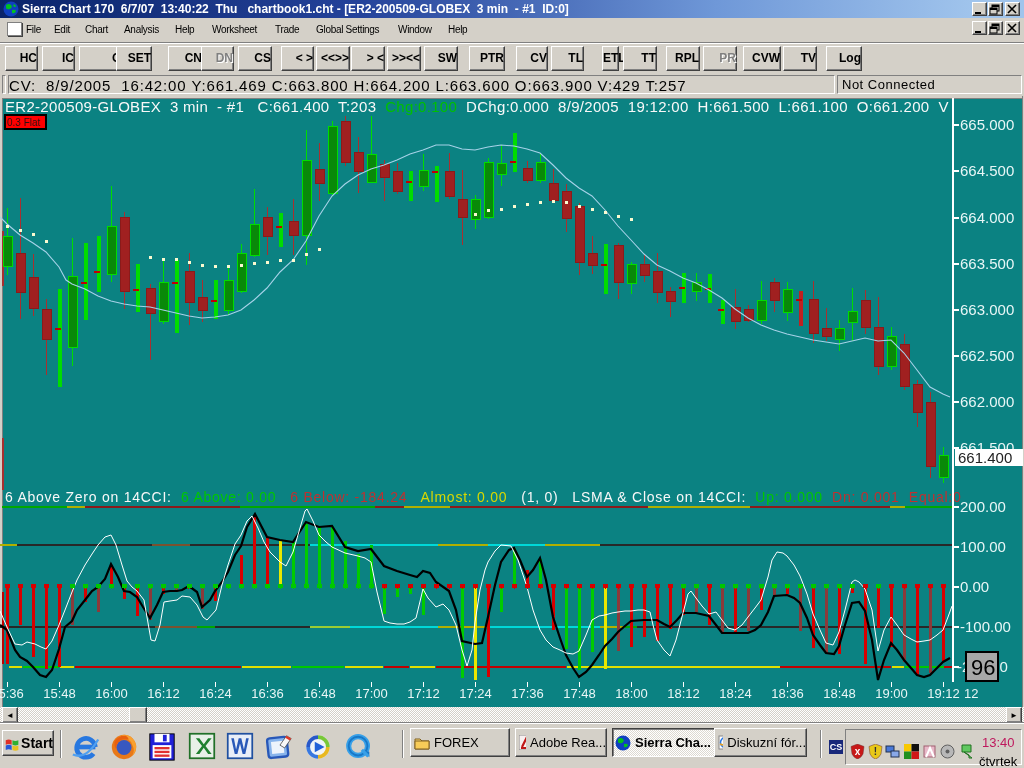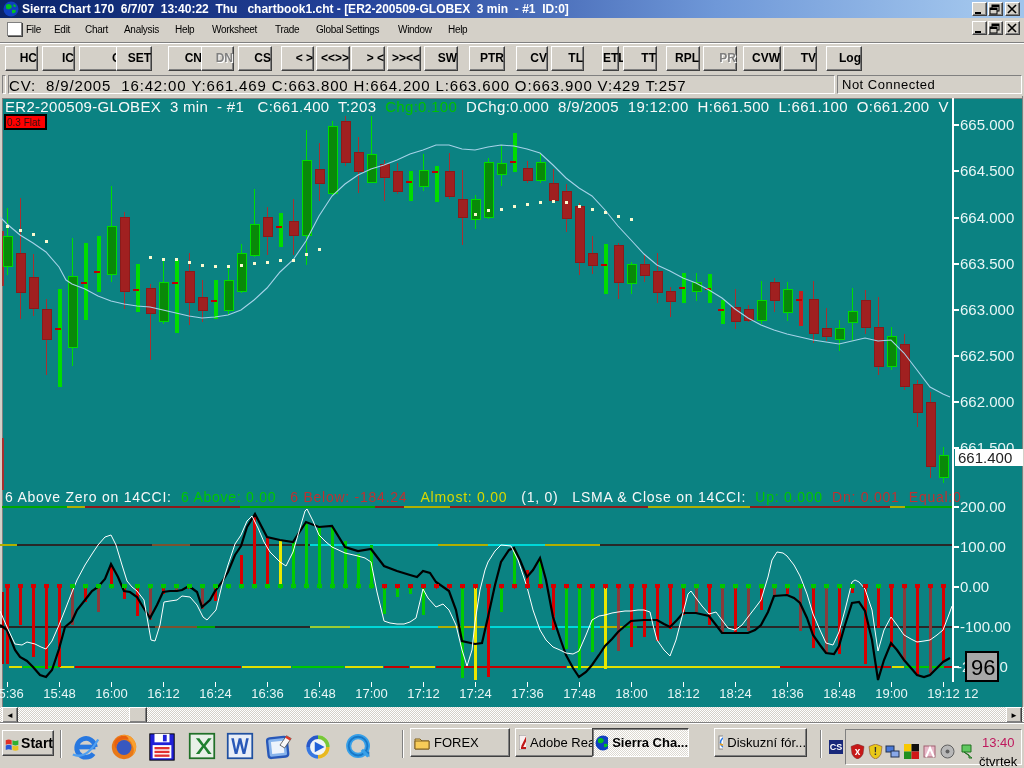--- a/index.html
+++ b/index.html
@@ -676,21 +676,21 @@
         <span>FOREX</span>
       </div>
 <div class="task" style="left:515px;width:92px">
         <svg width="15" height="15" style="margin:0 4px 0 3px">
           <rect x="0" y="0" width="15" height="15" fill="#f8f0f0" stroke="#888"></rect>
           <path d="M3,12 Q7,4 7.5,3 Q8,4 12,12" stroke="#c01818" stroke-width="2.2" fill="none"></path>
           <rect x="2" y="12" width="11" height="2" fill="#c01818"></rect>
         </svg>
         <span>Adobe Rea...</span>
       </div>
-<div class="task active" style="left:592px;width:97px">
+<div class="task active" style="left:612px;width:111px">
         <svg width="16" height="16" style="margin:0 4px 0 2px">
           <circle cx="8" cy="8" r="7.5" fill="#1040c0"></circle>
           <path d="M3,4 Q6,2 8,4 Q10,6 7,8 Q4,9 3,7 Z" fill="#00c020"></path>
           <path d="M9,9 Q12,8 13,10 Q12,13 9,12 Z" fill="#00c020"></path>
         </svg>
         <b>Sierra Cha...</b>
       </div>
 <div class="task" style="left:714px;width:93px">
         <svg width="15" height="15" style="margin:0 4px 0 3px">
           <rect x="1" y="1" width="13" height="13" fill="#fff" stroke="#888"></rect>

